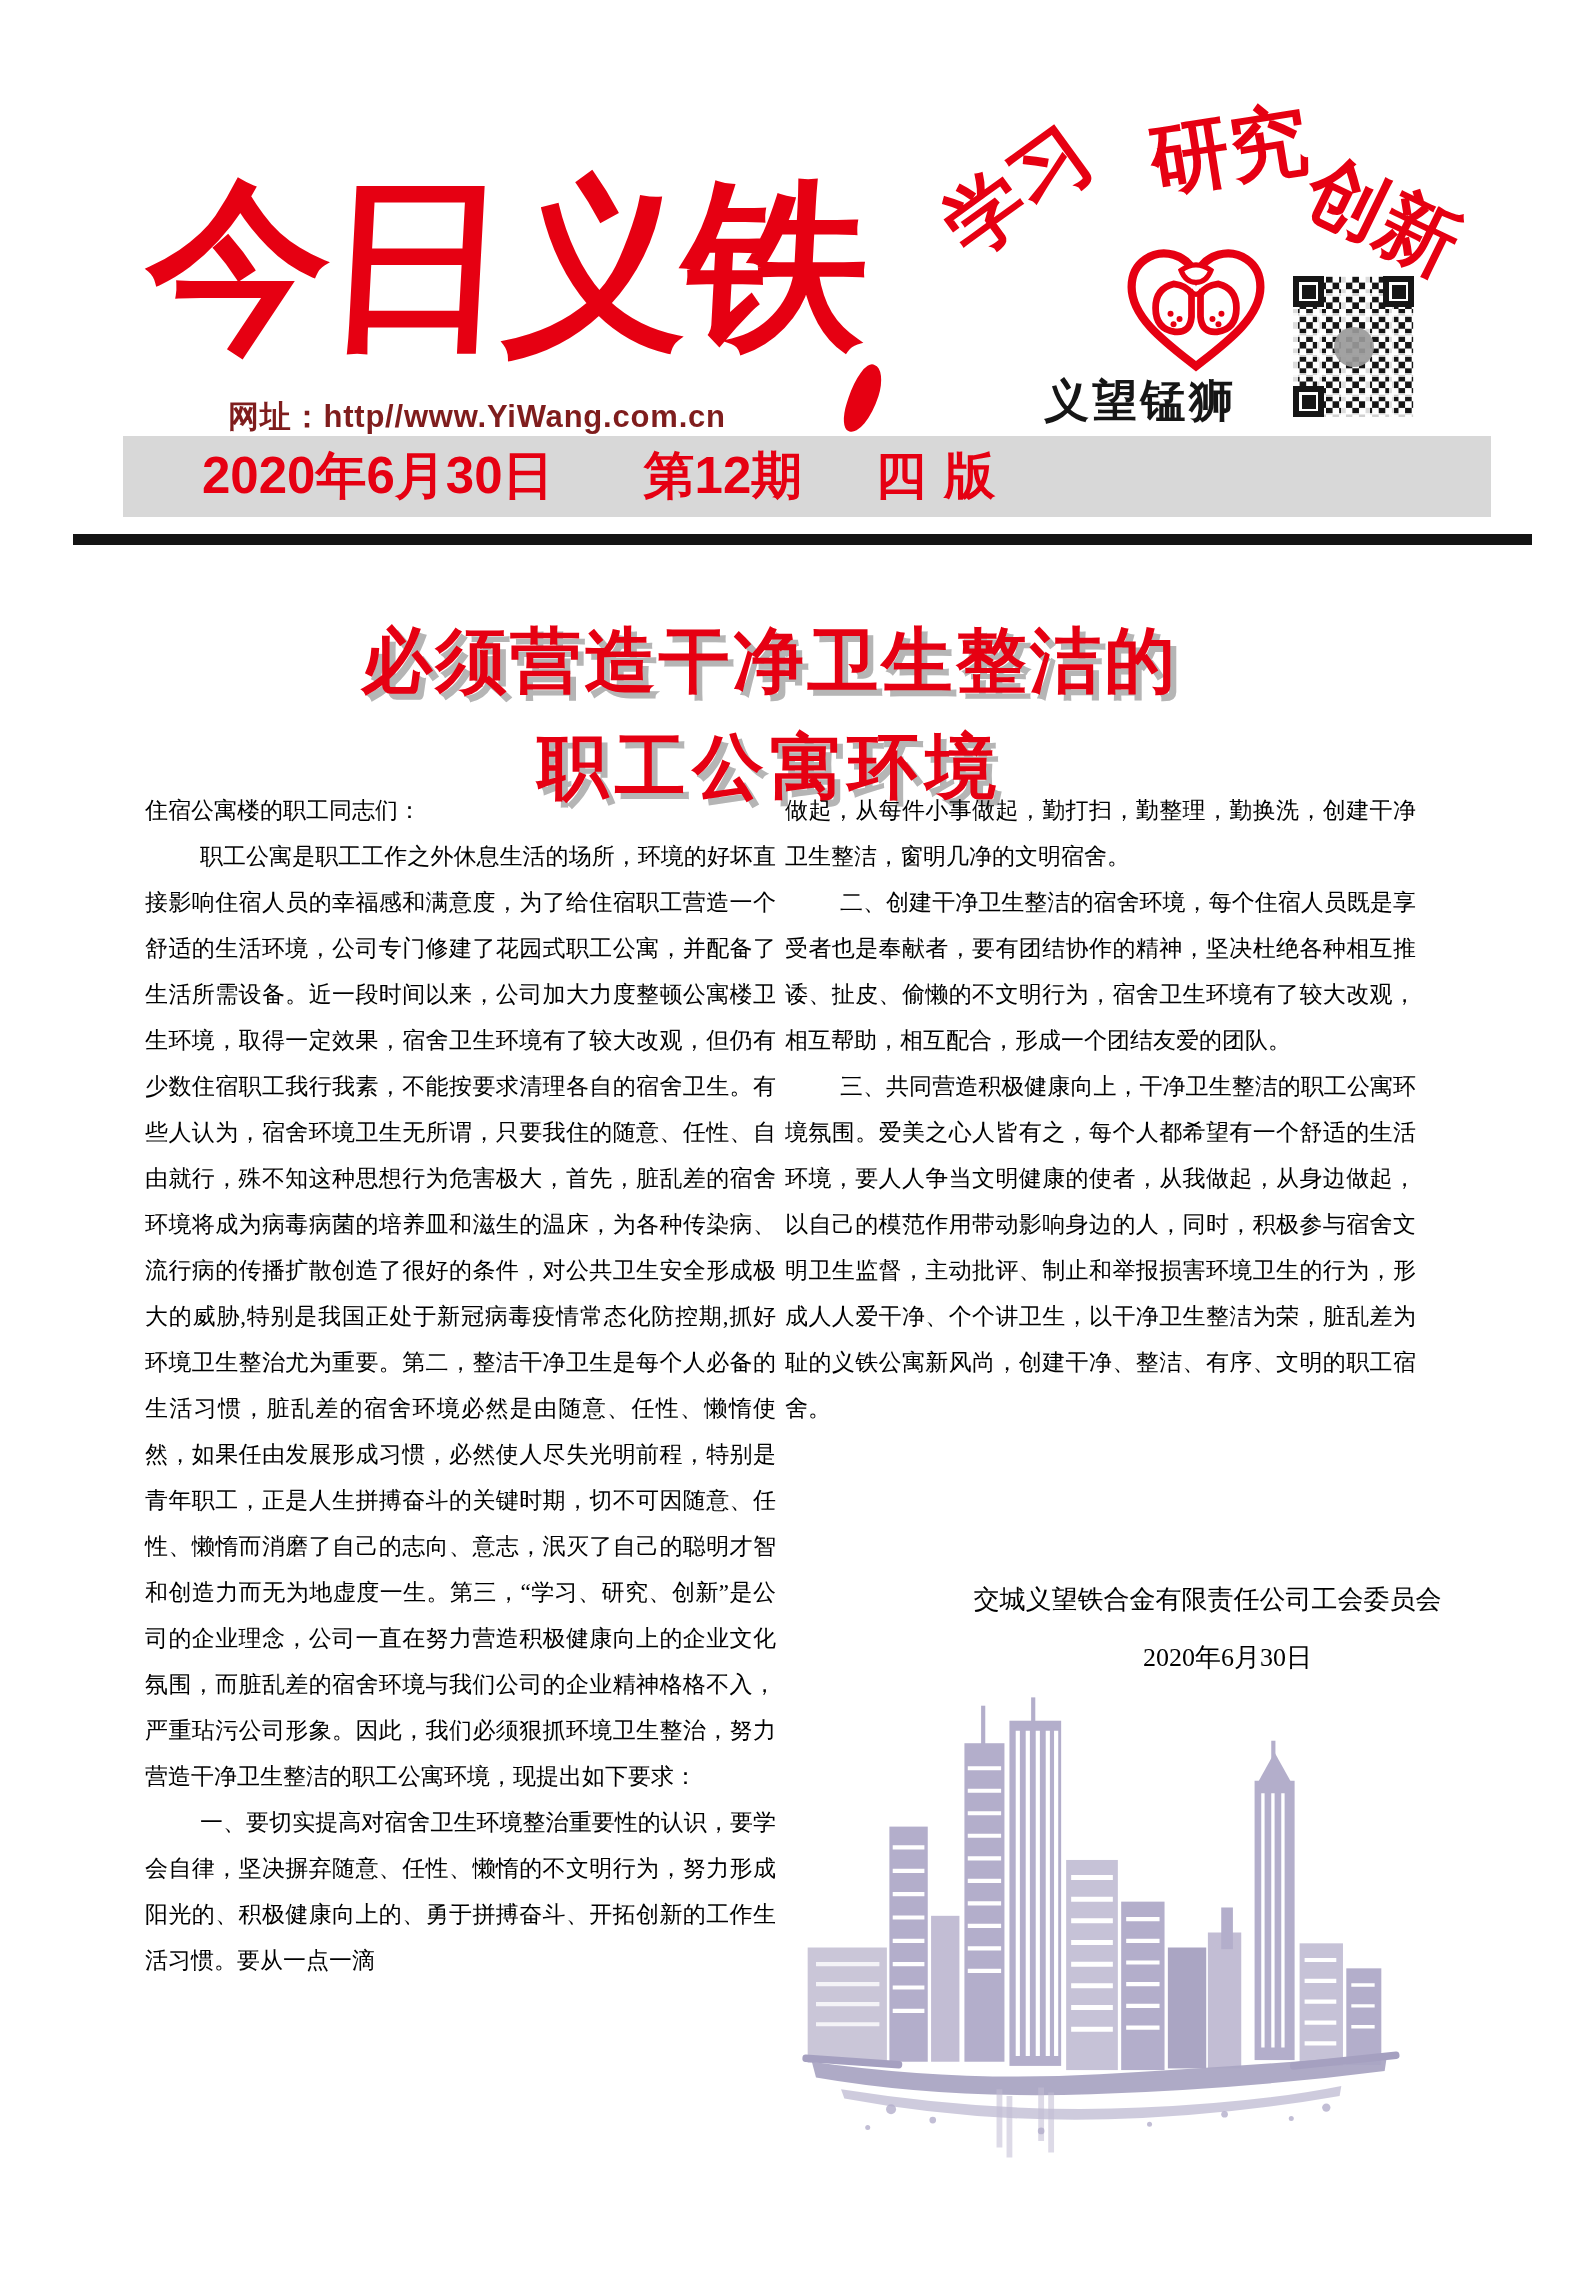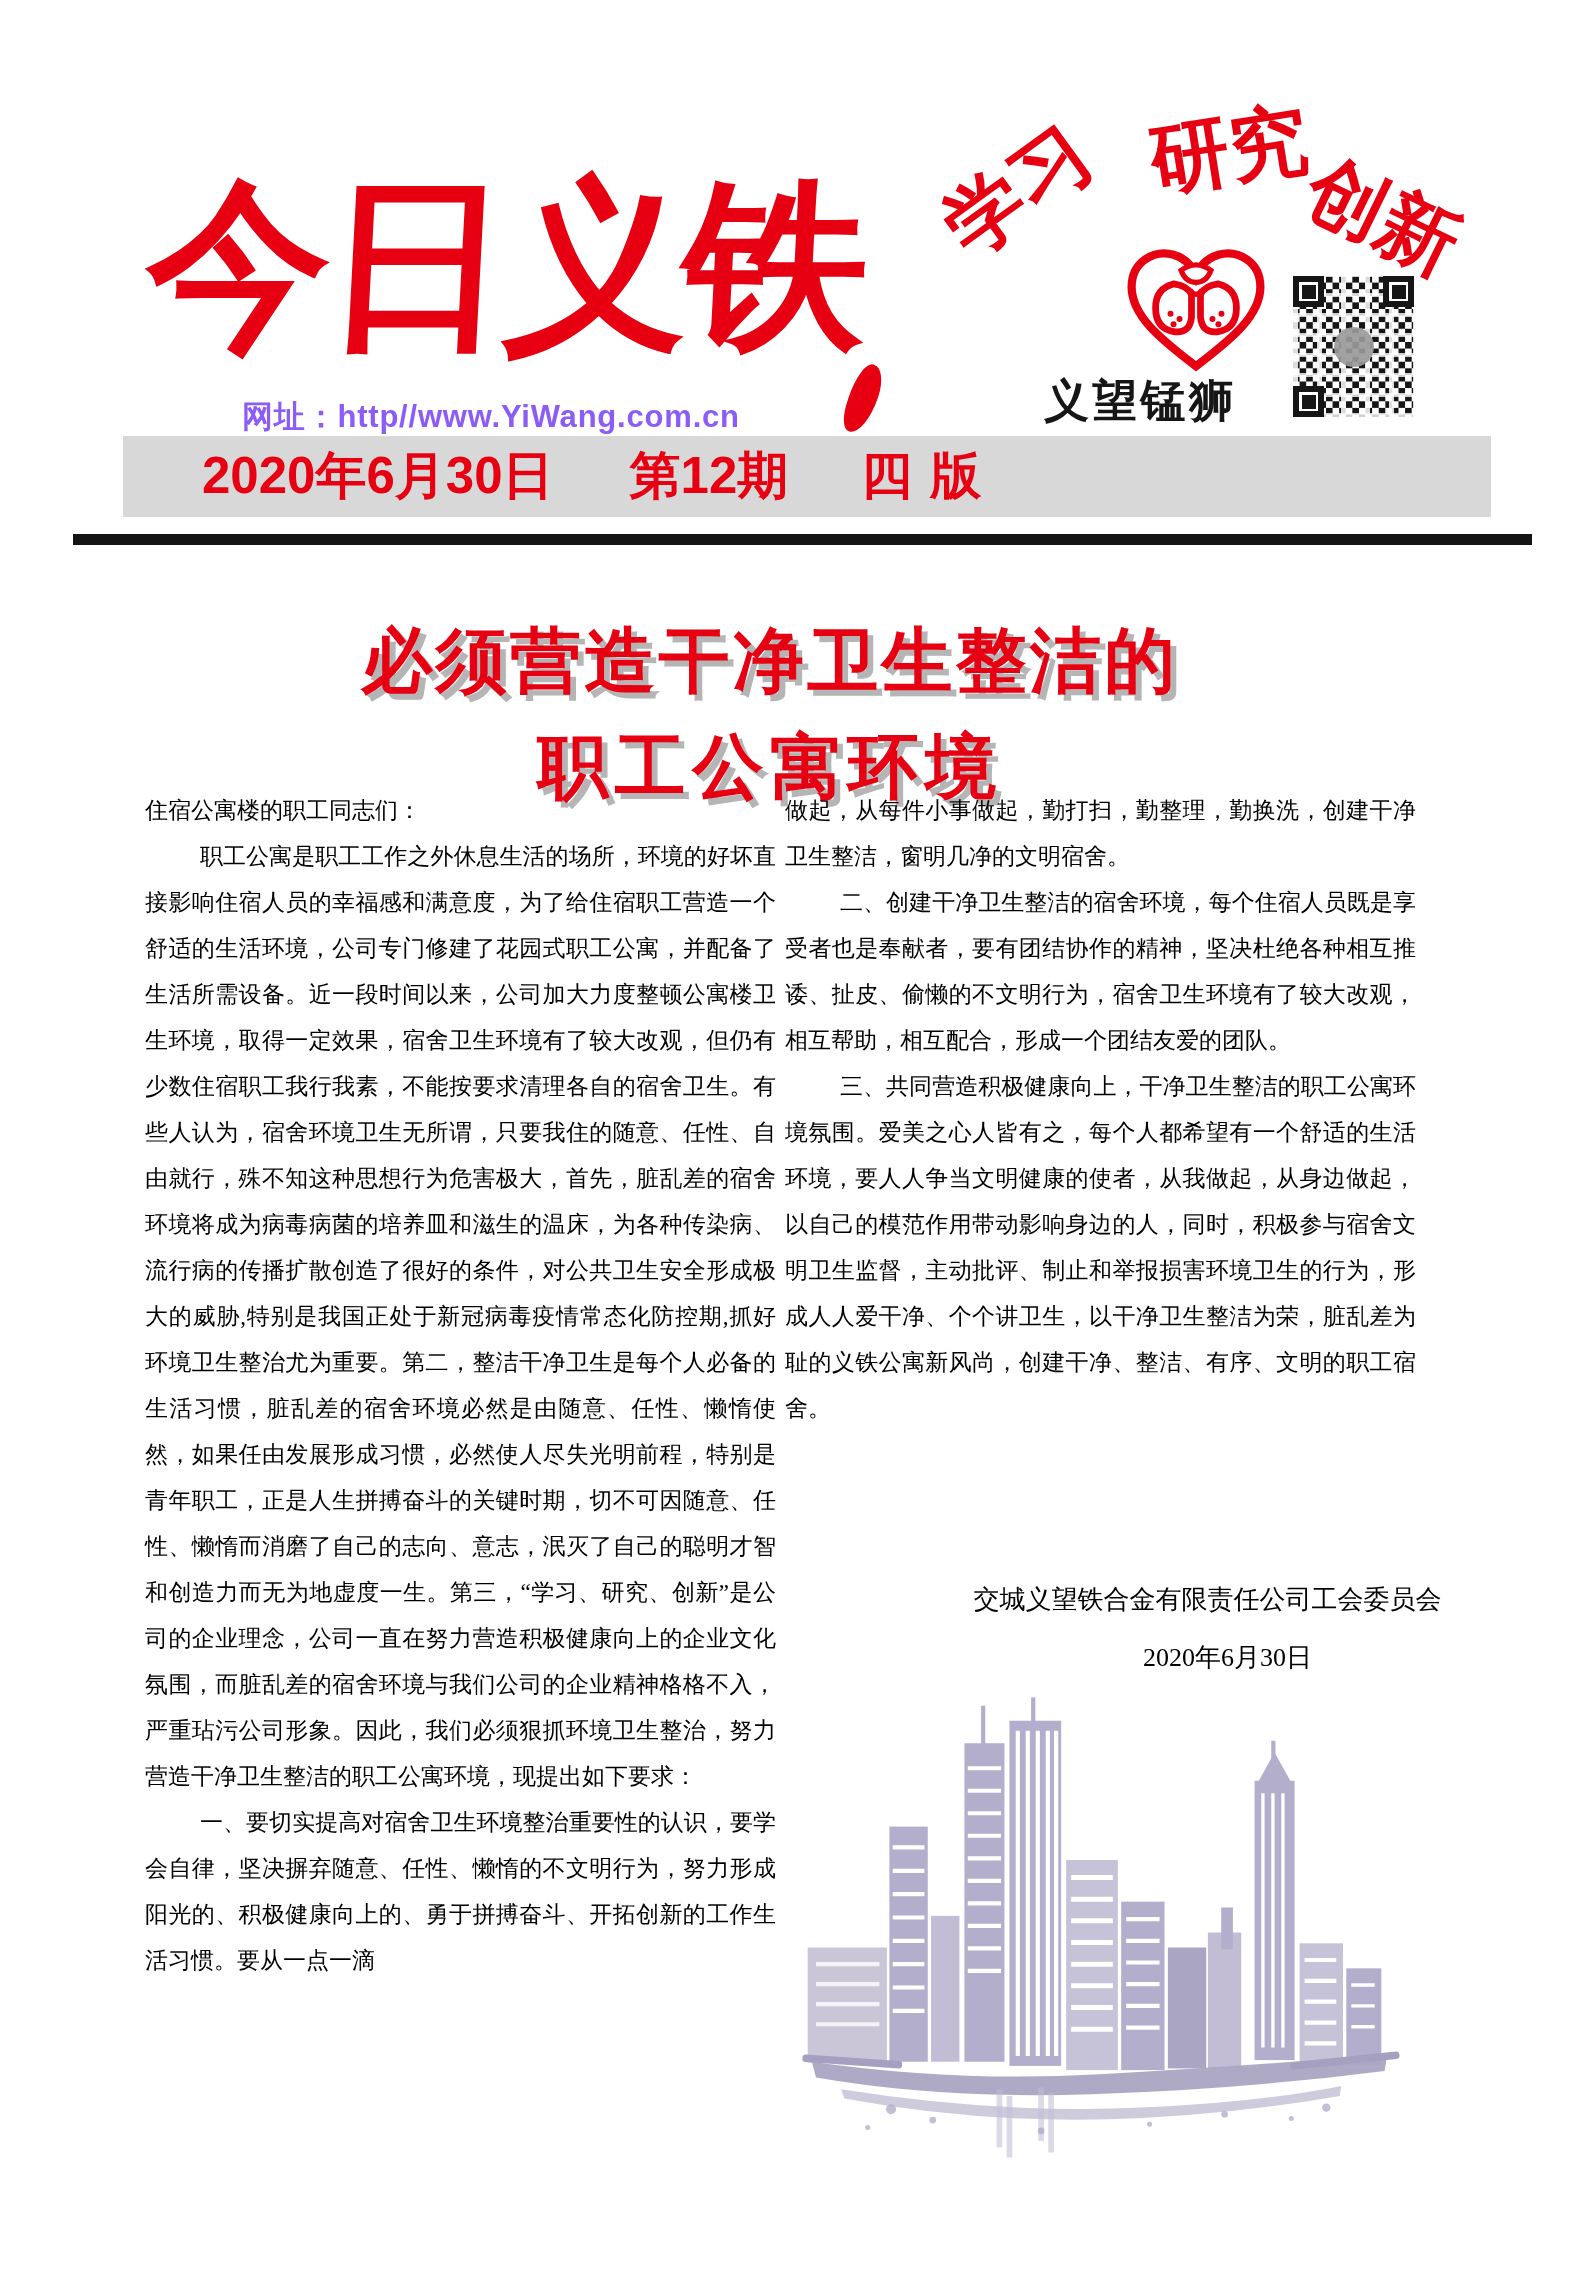--- a/index.html
+++ b/index.html
@@ -9,22 +9,22 @@
     font-family:"Liberation Serif","DejaVu Serif",serif;
   }
   
   .masthead-title{
     position:absolute;left:147px;top:162px;
     font-size:184px;line-height:1.15;font-weight:900;color:#e60012;
     font-family:"Liberation Serif","DejaVu Serif",serif;
     letter-spacing:-5px;transform:skewX(-3deg);white-space:nowrap;
   }
   .url-line{
-    position:absolute;left:242px;top:396px;
-    font-size:31px;font-weight:700;color:#8b5cf6;letter-spacing:0.8px;
+    position:absolute;left:228px;top:396px;
+    font-size:31px;font-weight:700;color:#7f1d1d;letter-spacing:0.8px;
     font-family:"Liberation Sans","DejaVu Sans",sans-serif;white-space:nowrap;
   }
   .slogan{
     position:absolute;color:#e60012;font-weight:900;font-size:79px;line-height:1;
     font-family:"Liberation Serif","DejaVu Serif",serif;white-space:nowrap;
   }
   .slogan-1{left:954px;top:197px;transform:rotate(-36deg);transform-origin:left center;}
   .slogan-2{left:1151px;top:123px;transform:rotate(-9deg);transform-origin:left center;}
   .slogan-3{left:1329px;top:147px;transform:rotate(26deg);transform-origin:left top;}
   .brush-dot{
@@ -53,21 +53,21 @@
     border-radius:50%;background:#9a9a9a;opacity:.92;
   }
   
   .issue-bar{
     position:absolute;left:123px;top:436px;width:1368px;height:81px;background:#d8d8d8;
     display:flex;align-items:center;padding-left:79px;box-sizing:border-box;
     font-family:"Liberation Sans","DejaVu Sans",sans-serif;
   }
   .issue-bar span{font-size:51px;font-weight:900;color:#e60012;white-space:nowrap;}
   .issue-date{margin-right:76px;}
-  .issue-no{margin-right:73px;}
+  .issue-no{margin-right:73px;margin-left:14px;}
   .issue-total{margin-right:40px;}
   .issue-edition{letter-spacing:18px;}
   .black-rule{position:absolute;left:73px;top:534px;width:1459px;height:10.8px;background:#141414;}
   
   .headline{
     position:absolute;left:25px;width:1490px;text-align:center;
     font-family:"Liberation Sans","DejaVu Sans",sans-serif;
     font-weight:900;color:#e60012;font-size:71px;line-height:1;
     letter-spacing:3.3px;text-shadow:5.8px 5.8px 0 #b5b5b5;white-space:nowrap;
   }

